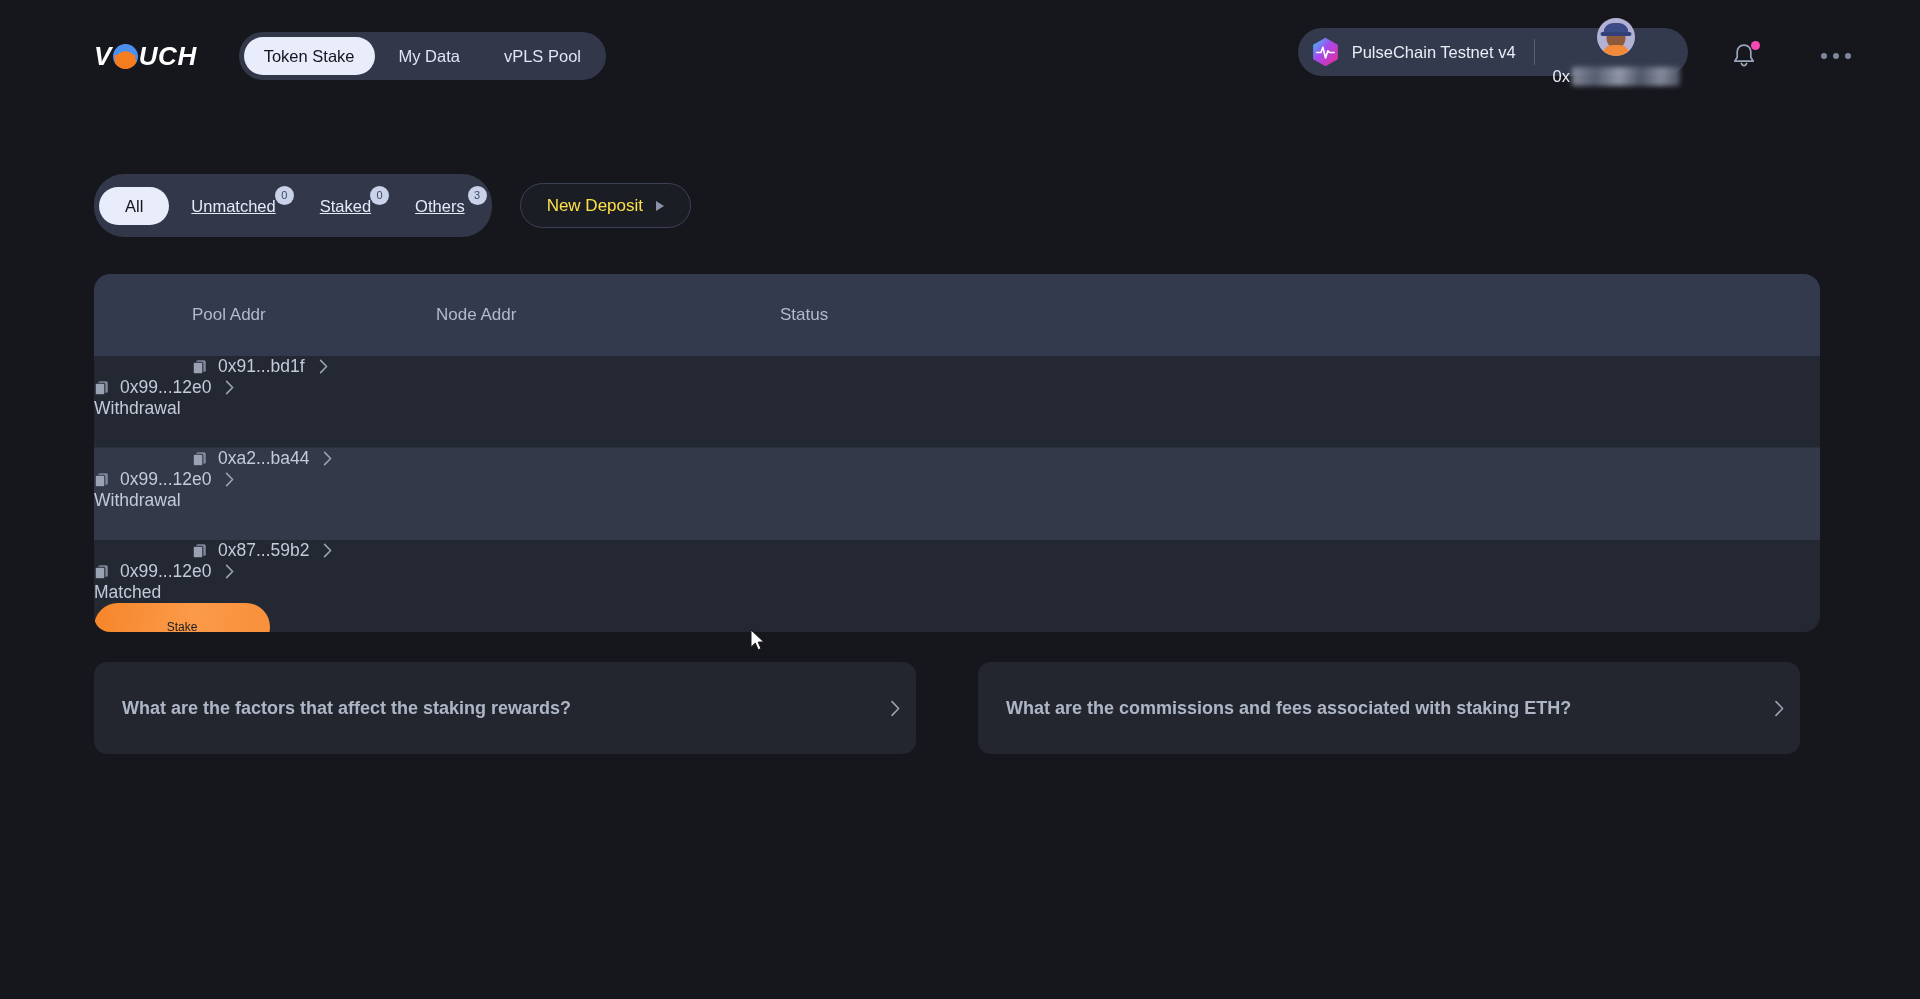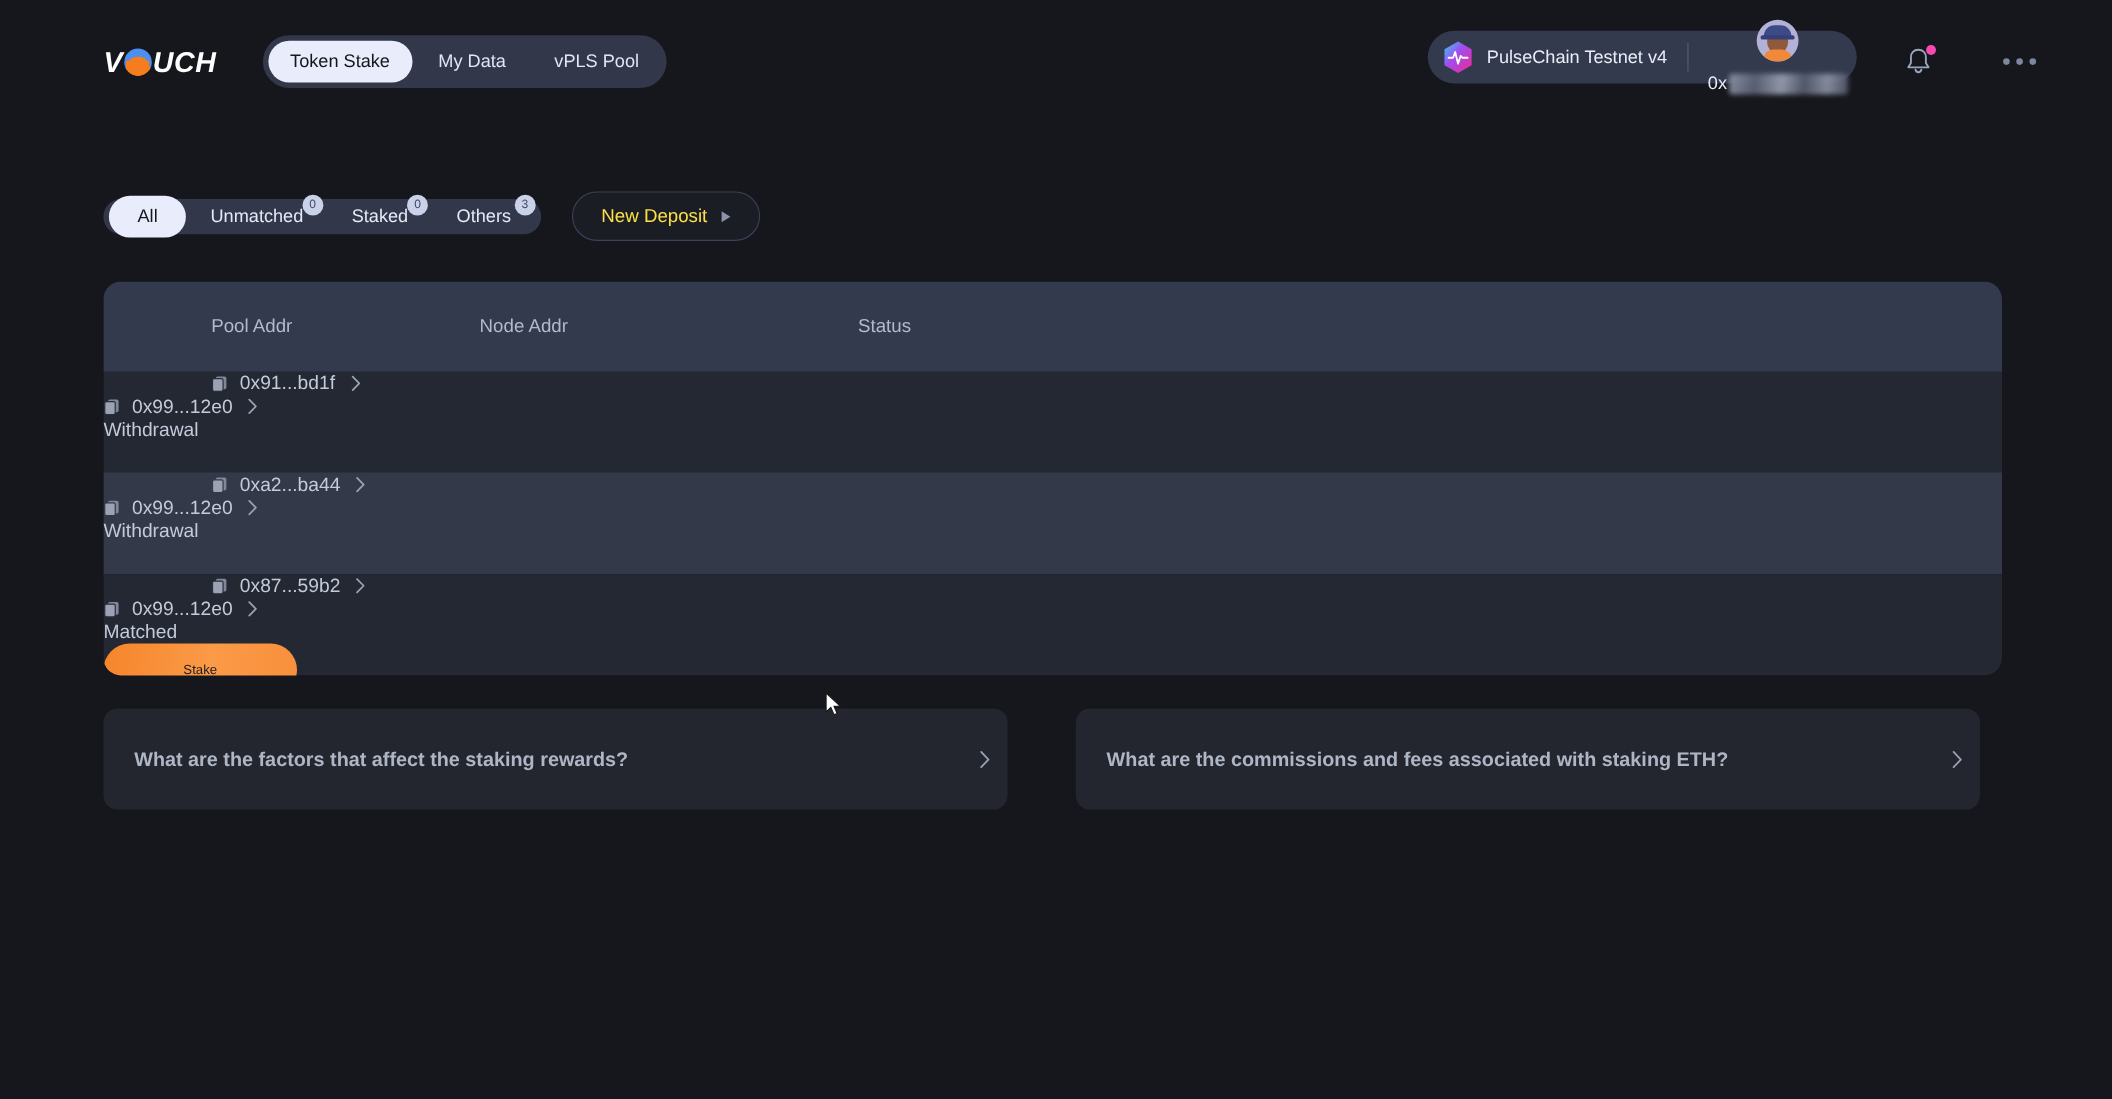--- a/index.html
+++ b/index.html
@@ -225,22 +225,23 @@
     display: flex;
     align-items: center;
     gap: 28px;
     margin-top: 62px;
   }
   .filter-pill {
     display: flex;
     align-items: center;
     background: #323749;
     border-radius: 30px;
-    height: 32px;
+    height: 63px;
     padding: 5px;
+    text-decoration: underline;
   }
   .filter-item {
     position: relative;
     font-size: 16.5px;
     color: #e4eaf8;
     padding: 0 22px;
     height: 38px;
     line-height: 38px;
     border-radius: 22px;
     cursor: pointer;

